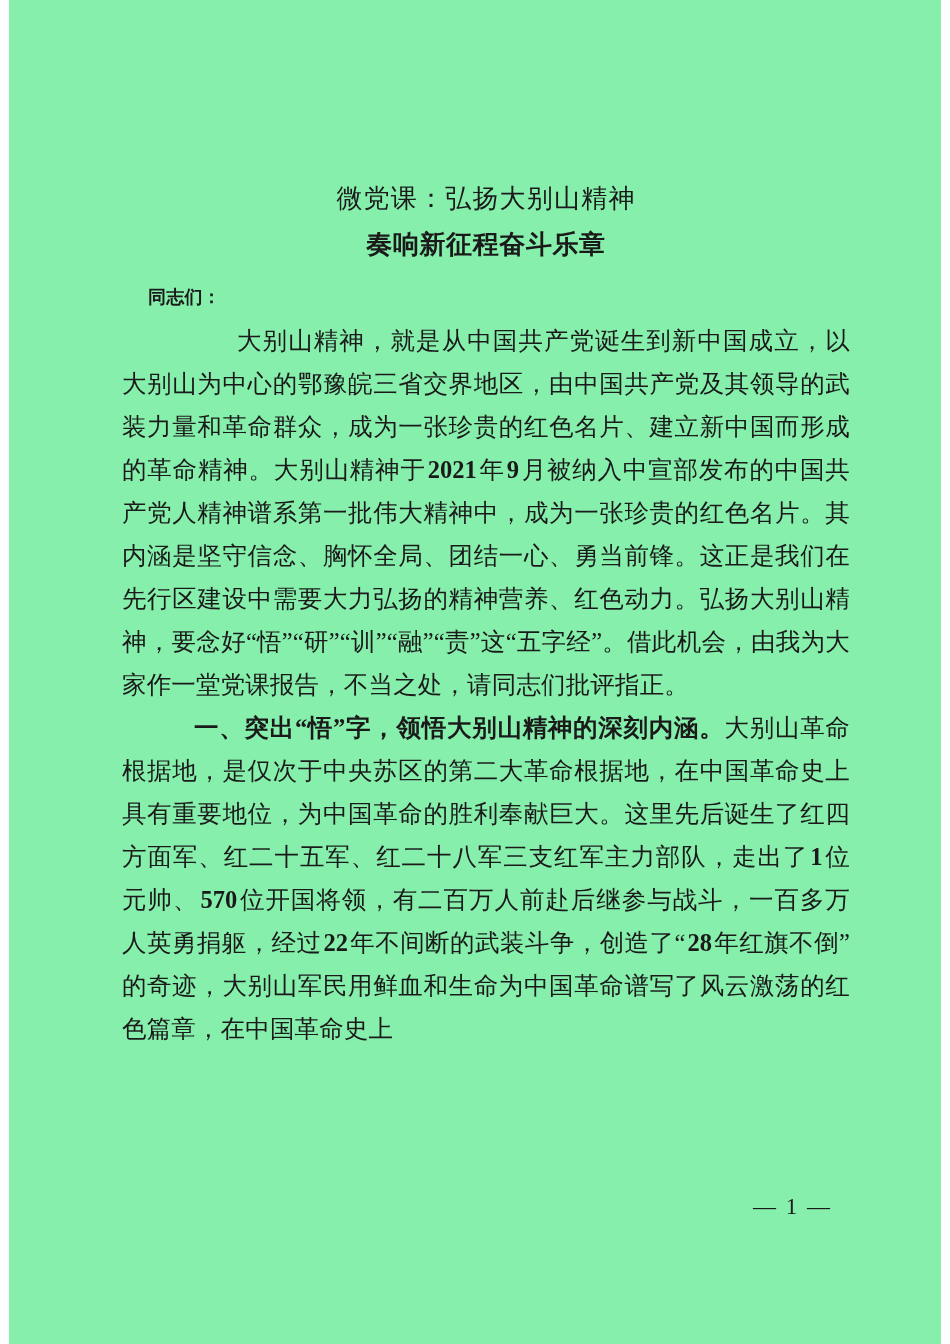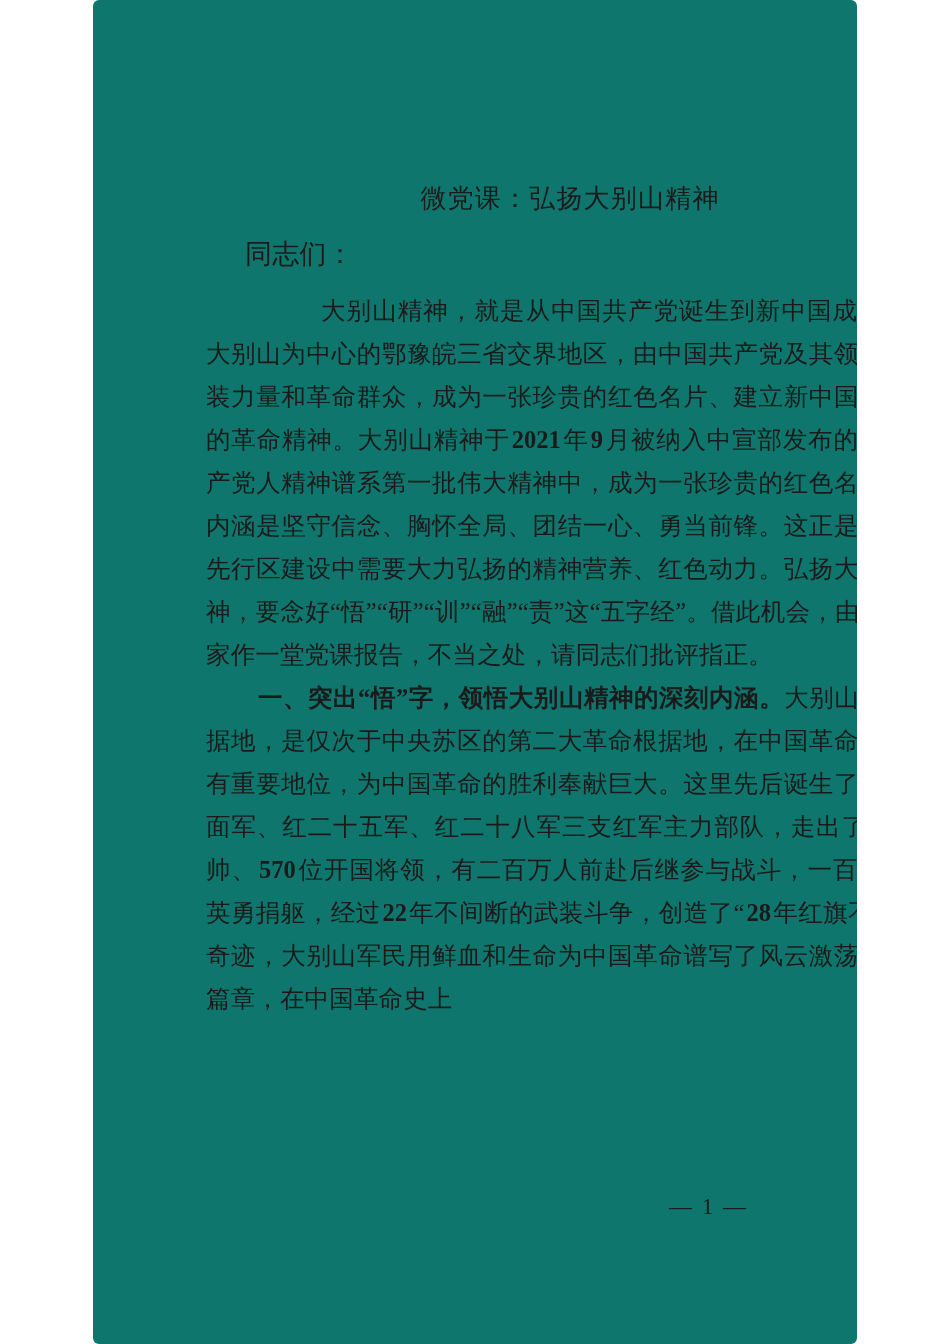--- a/index.html
+++ b/index.html
@@ -7,27 +7,26 @@
     margin: 0;
     padding: 0;
     background: #ffffff;
   }
   body {
     font-family: "Liberation Serif", "DejaVu Serif", serif;
     color: #1a1a1a;
   }
   #page {
     position: relative;
-    width: 764px;
+    width: 932px;
     height: 1344px;
     margin: 0 auto;
-    background: #0f766e;
+    background: #86efac;
     overflow: hidden;
     box-sizing: border-box;
-    border-radius: 6px;
   }
   .content {
     position: absolute;
     left: 113px;
     top: 178px;
     width: 728px;
   }
 
   
   .doc-title-1 {
@@ -46,42 +45,44 @@
     font-size: 26px;
     line-height: 42px;
     letter-spacing: 0.6px;
     font-weight: 700;
     margin: 0 0 10px 0;
     white-space: nowrap;
   }
 
   
   .salutation {
-    font-size: 27px;
+    font-size: 18px;
     line-height: 43px;
-    margin: 13px;
+    margin: 0;
     text-indent: 26px;
     letter-spacing: 0.2px;
+    font-weight: bold;
   }
   .body-para {
     font-size: 24.5px;
     line-height: 43px;
     margin: 0;
     text-align: justify;
     text-justify: inter-character;
     text-indent: 115px;
     letter-spacing: 0.15px;
     word-break: break-all;
   }
   .body-para.sec {
     text-indent: 52px;
   }
   .body-para b,
   .heading-run {
     font-weight: 700;
+    margin-left: 20px;
   }
   
   .num {
     font-family: "Liberation Serif", "DejaVu Serif", serif;
     padding: 0 2px;
     letter-spacing: 0;
     font-weight: bold;
   }
   .num.b { font-weight: 700; }
 
@@ -98,20 +99,21 @@
 </style>
 </head>
 <body>
 
 <div id="page">
 
   <div class="content">
 
     <h1 class="doc-title-1">微党课：弘扬大别山精神</h1>
 
+    <h2 class="doc-title-2">奏响新征程奋斗乐章</h2>
 
     <p class="salutation">同志们：</p>
 
     <div id="paragraph-host">
         <p class="body-para"><span>大别山精神，就是从中国共产党诞生到新中国成立，以大别山为中心的鄂豫皖三省交界地区，由中国共产党及其领导的武装力量和革命群众，成为一张珍贵的红色名片、建立新中国而形成的革命精神。大别山精神于</span><span class="num">2021</span><span>年</span><span class="num">9</span><span>月被纳入中宣部发布的中国共产党人精神谱系第一批伟大精神中，成为一张珍贵的红色名片。其内涵是坚守信念、胸怀全局、团结一心、勇当前锋。这正是我们在先行区建设中需要大力弘扬的精神营养、红色动力。弘扬大别山精神，要念好“悟”“研”“训”“融”“责”这“五字经”。借此机会，由我为大家作一堂党课报告，不当之处，请同志们批评指正。</span></p>
         <p class="body-para sec"><span class="heading-run" style="font-weight: 700;">一、突出“悟”字，领悟大别山精神的深刻内涵。</span><span>大别山革命根据地，是仅次于中央苏区的第二大革命根据地，在中国革命史上具有重要地位，为中国革命的胜利奉献巨大。这里先后诞生了红四方面军、红二十五军、红二十八军三支红军主力部队，走出了</span><span class="num">1</span><span>位元帅、</span><span class="num b" style="font-weight: 700;">570</span><span>位开国将领，有二百万人前赴后继参与战斗，一百多万人英勇捐躯，经过</span><span class="num">22</span><span>年不间断的武装斗争，创造了“</span><span class="num b" style="font-weight: 700;">28</span><span>年红旗不倒”的奇迹，大别山军民用鲜血和生命为中国革命谱写了风云激荡的红色篇章，在中国革命史上</span></p>
       </div>
 
   </div>
 

